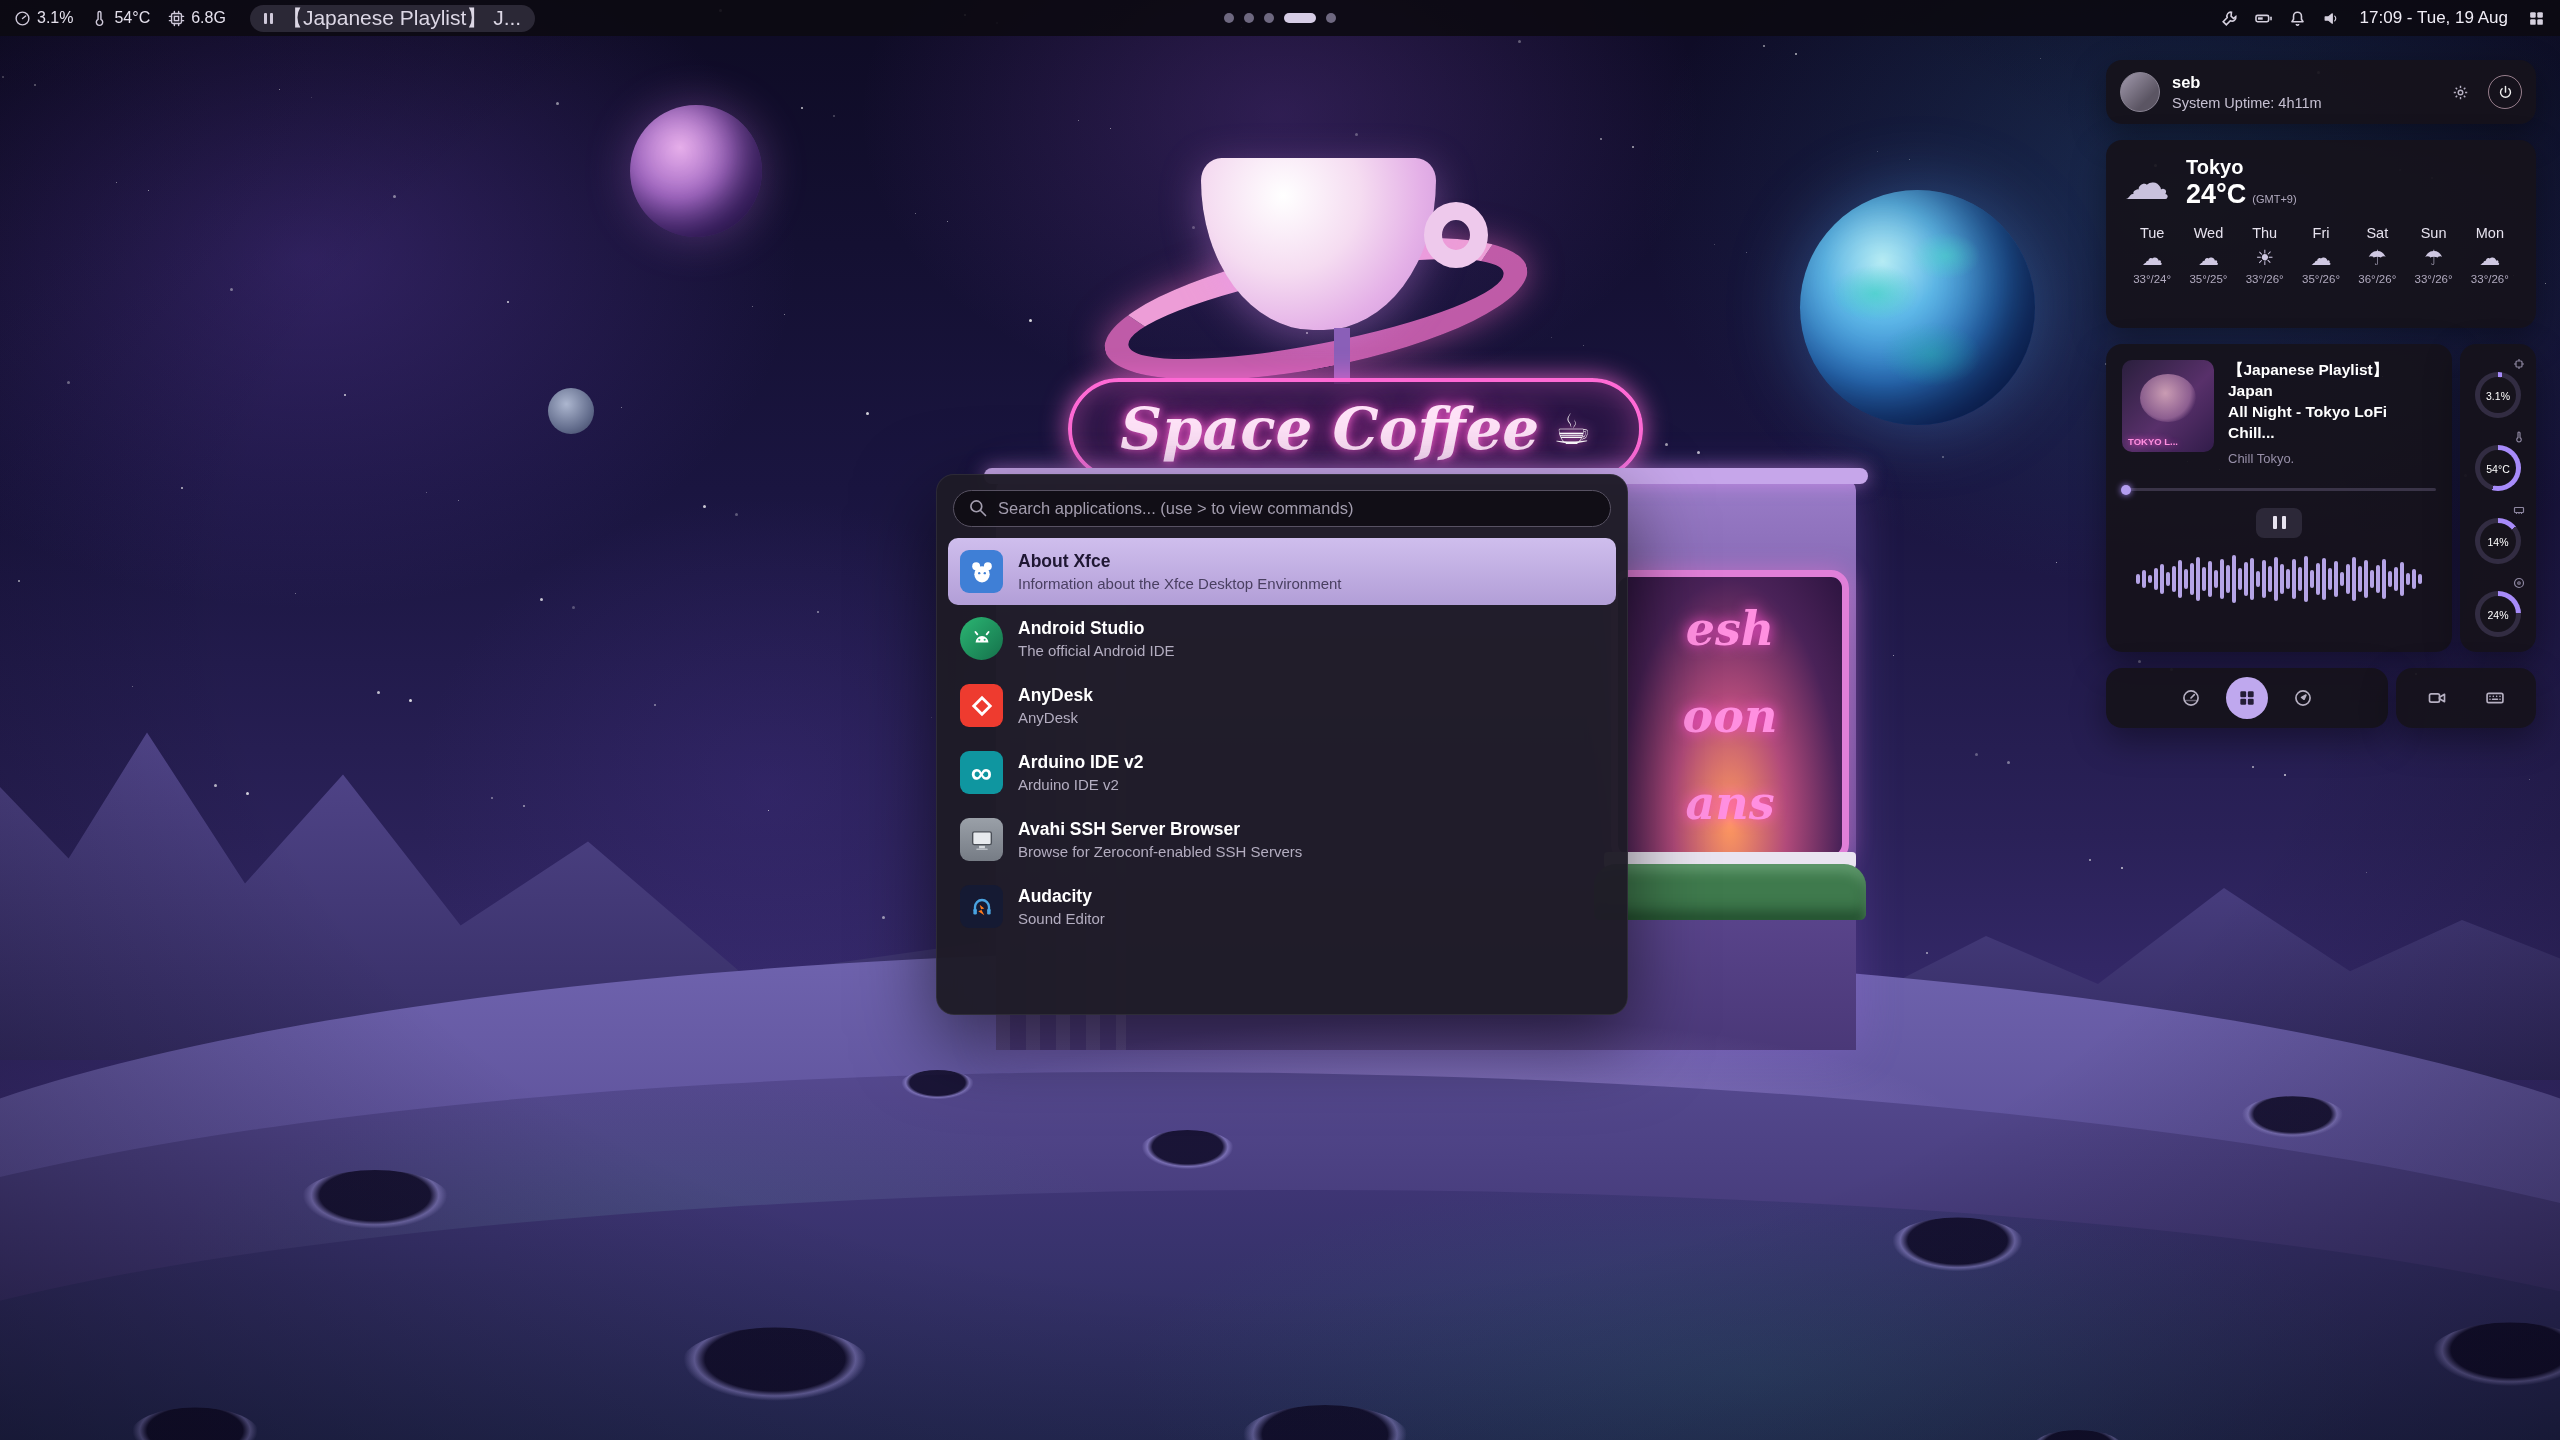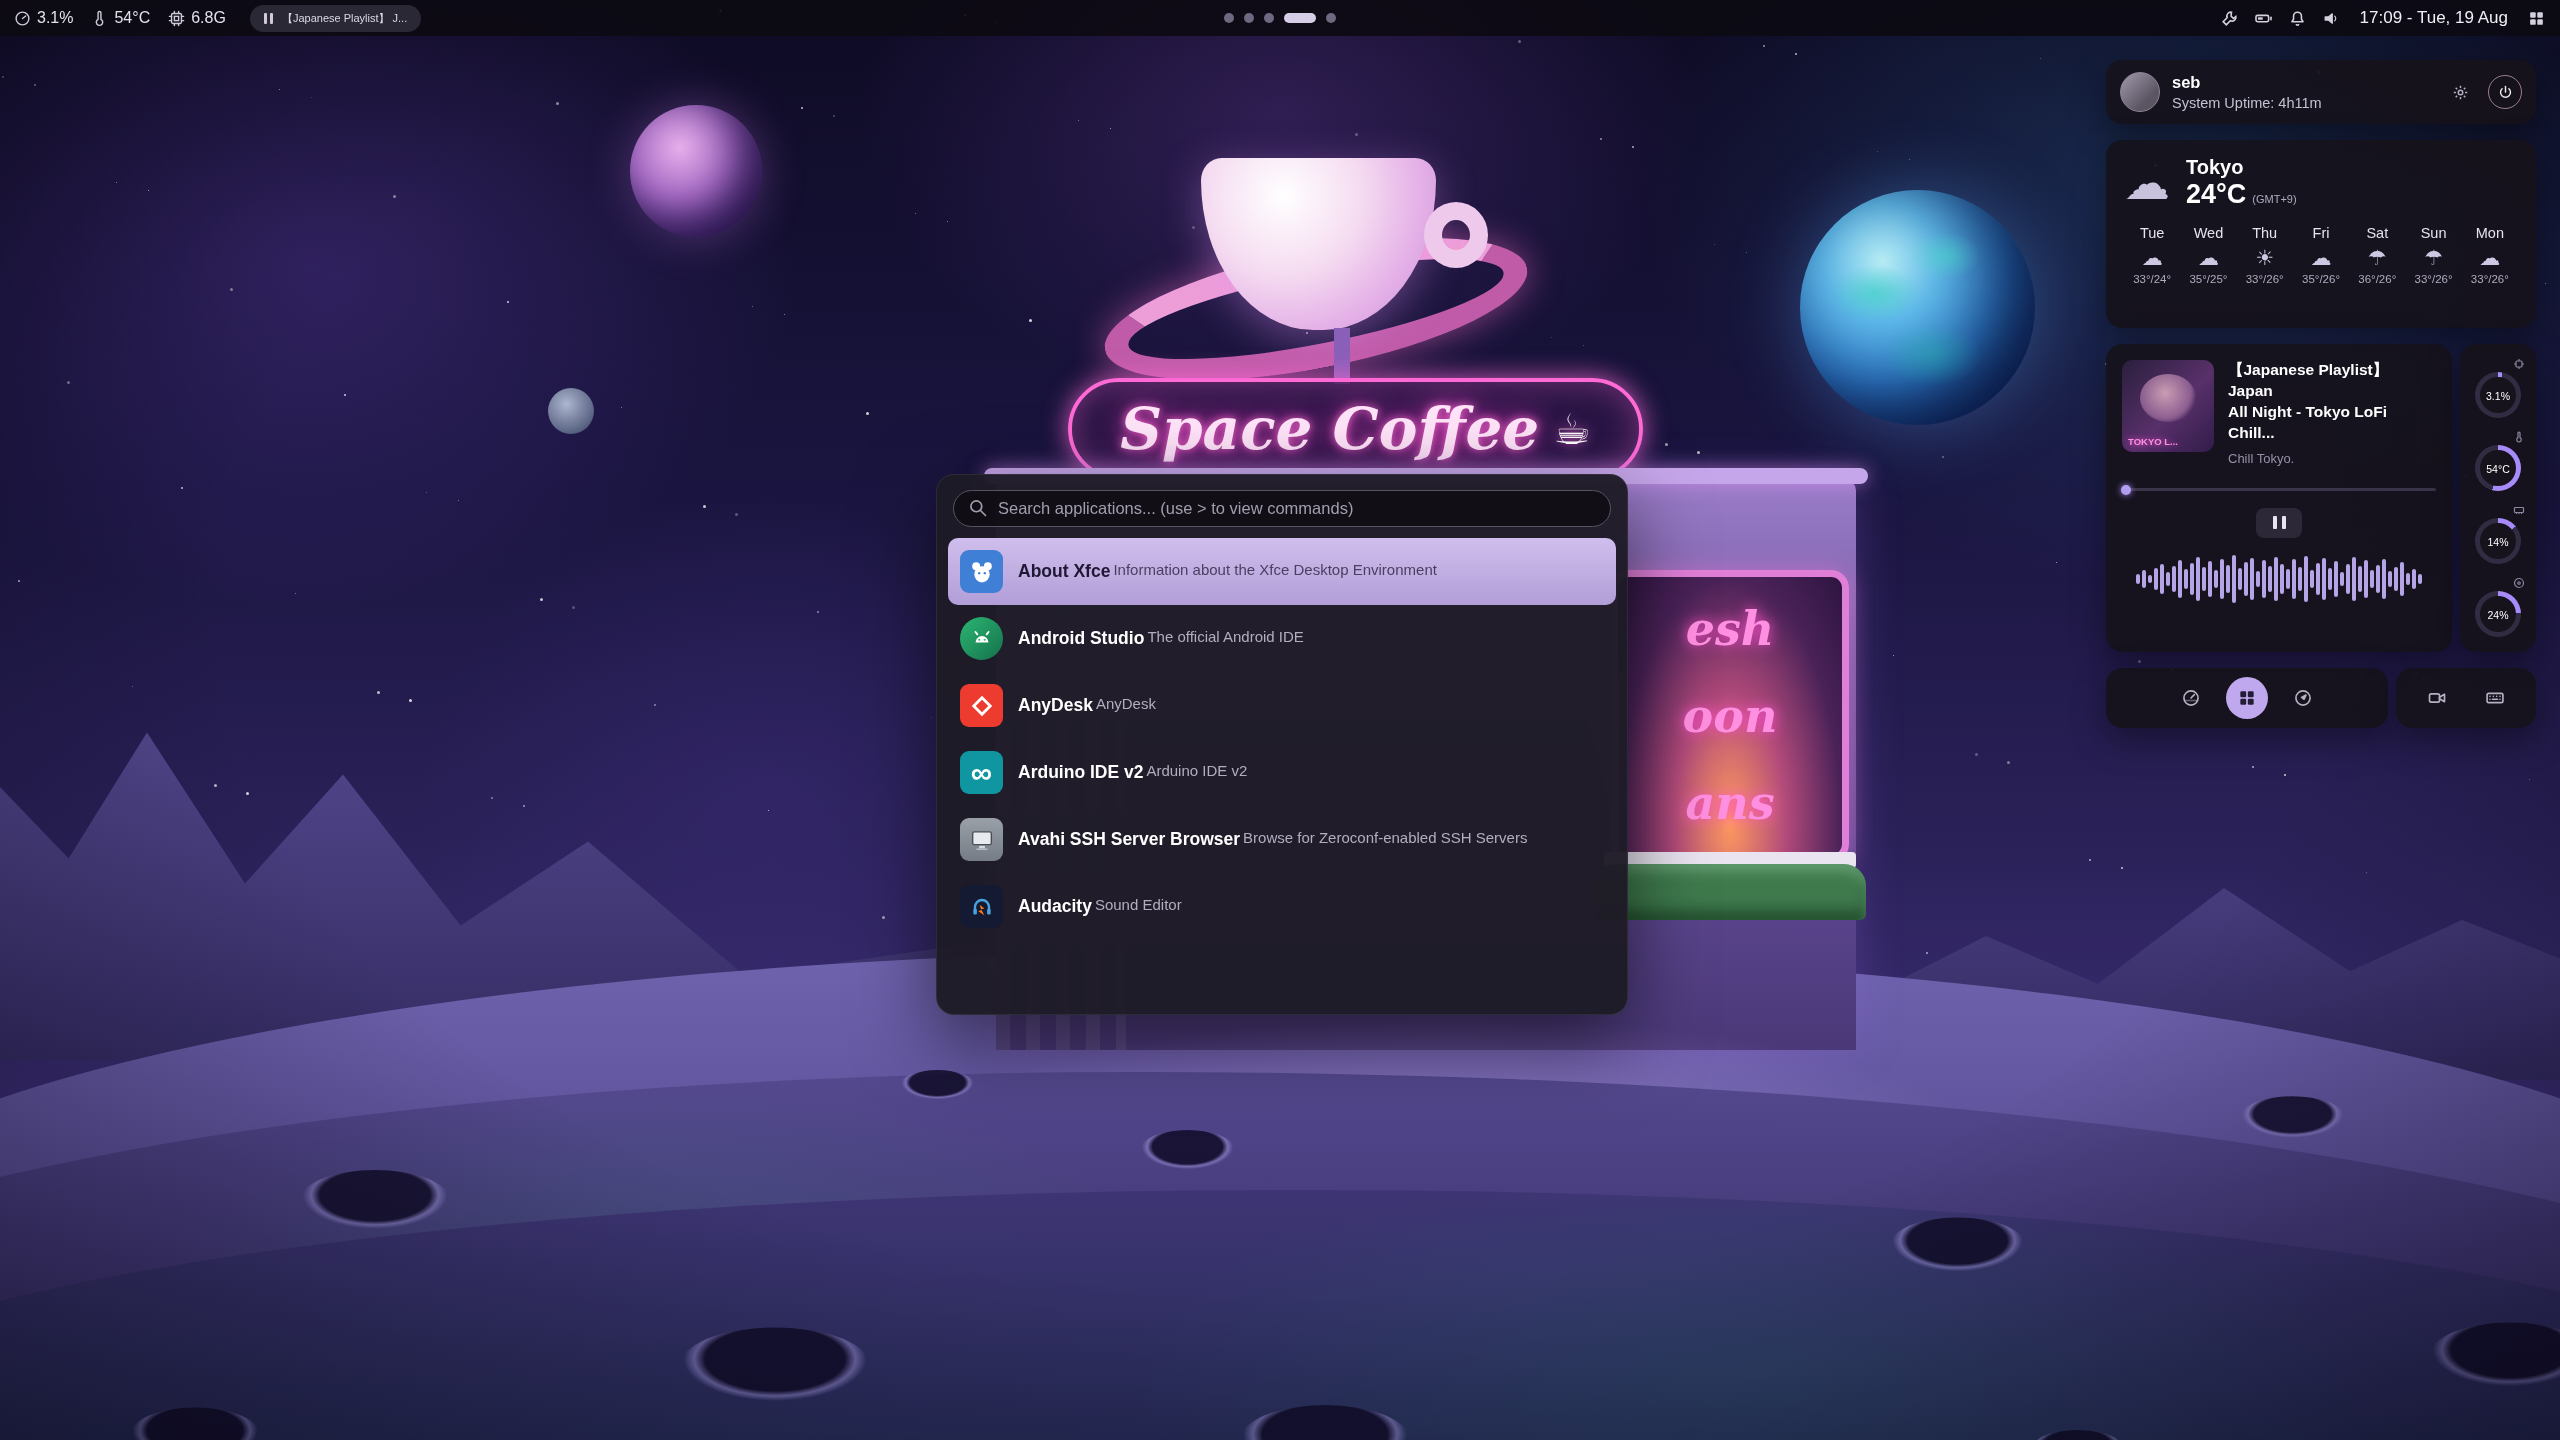--- a/index.html
+++ b/index.html
@@ -95,21 +95,21 @@
   .ground-glow { position:absolute; left:850px; top:1000px; width:1200px; height:280px; z-index:6;
     background:radial-gradient(ellipse, rgba(214,184,255,.4), transparent 62%); }
 
   
   .topbar { position:absolute; top:0; left:0; right:0; height:36px; z-index:50;
     background:rgba(12,10,18,.9); display:flex; align-items:center; padding:0 14px; font-size:17px; }
   .tb-left { display:flex; align-items:center; gap:18px; }
   .tb-stat { display:flex; align-items:center; gap:6px; color:#e4e0ec; font-size:16px; }
   .tb-stat .i { width:17px; height:17px; color:#cfc9da; }
   .music-pill { display:flex; align-items:center; gap:9px; background:#2b2836; border-radius:15px;
-    height:27px; padding:0 14px; font-size:11px; color:#dcd7e5; margin-left:6px; }
+    height:27px; padding:0 14px; font-size:21px; color:#dcd7e5; margin-left:6px; }
   .pause-glyph { display:flex; gap:3px; }
   .pause-glyph i { width:3px; height:11px; background:#cfc9da; border-radius:1px; display:block; }
   .tb-center { position:absolute; left:50%; transform:translateX(-50%); display:flex; gap:10px; align-items:center; }
   .ws-dot { width:10px; height:10px; border-radius:6px; background:#6e6880; }
   .ws-dot.active { width:32px; background:#d6cde6; }
   .tb-right { margin-left:auto; display:flex; align-items:center; gap:15px; }
   .tb-right .i { width:19px; height:19px; color:#d5d0de; }
   .clock { font-size:17px; color:#f0edf6; margin:0 4px; }
 
   
@@ -120,21 +120,21 @@
   .search-input { width:100%; height:37px; border-radius:19px; background:rgba(14,12,19,.85);
     border:1px solid #585263; color:#ece8f2; font-size:16.5px; padding:0 16px 0 44px; outline:none;
     font-family:inherit; }
   .search-input::placeholder { color:#a39dae; }
   .search-icon { position:absolute; left:15px; top:8px; width:20px; height:20px; color:#a39dae; }
   .app-list { padding:2px 11px; }
   .app-item { display:flex; align-items:center; gap:15px; height:67px; border-radius:10px; padding:0 12px; }
   .app-item.selected { background:linear-gradient(180deg,#cfbeed,#b29ed7); }
   .app-icon { width:43px; height:43px; border-radius:9px; flex:none; display:flex; align-items:center; justify-content:center; }
   .app-icon svg { width:28px; height:28px; }
-  .app-texts { display:flex; flex-direction:row; gap:3px; min-width:0; }
+  .app-texts { display:flex; flex-direction:column; gap:3px; min-width:0; }
   .app-name { font-size:17.5px; font-weight:bold; color:#fff; }
   .app-desc { font-size:15px; color:#b3adc0; }
   .app-item.selected .app-name { color:#1f1733; }
   .app-item.selected .app-desc { color:#493f61; }
   .ic-xfce { background:#3f7fd6; }
   .ic-android { background:linear-gradient(135deg,#2bb673,#15714b); border-radius:50%; }
   .ic-anydesk { background:#ee3b2f; }
   .ic-arduino { background:#0f96a0; font-size:30px; font-weight:bold; color:#fff; }
   .ic-audacity { background:#151a33; }
   .ic-avahi { background:linear-gradient(180deg,#9aa0a8,#767c85); }

